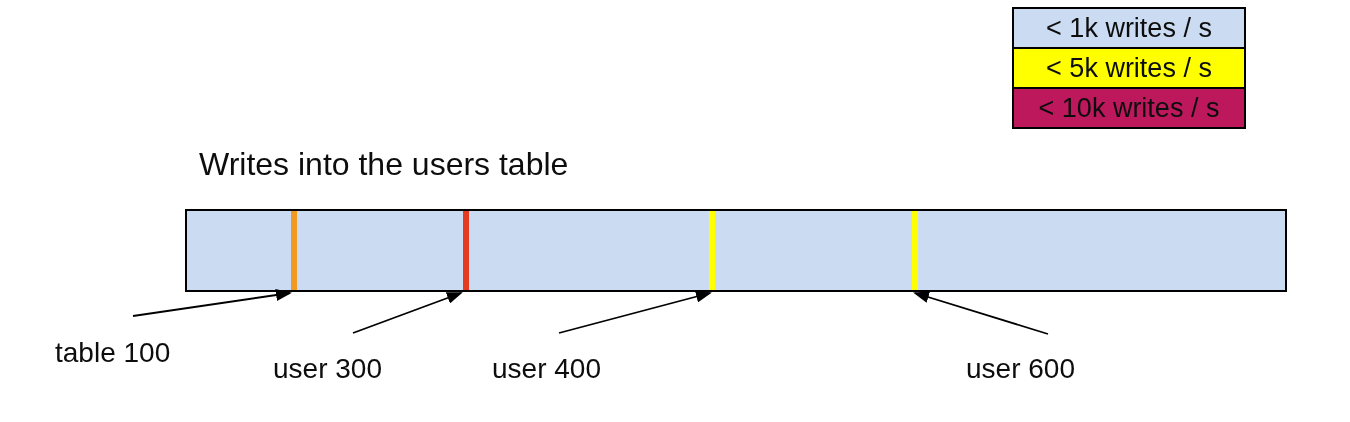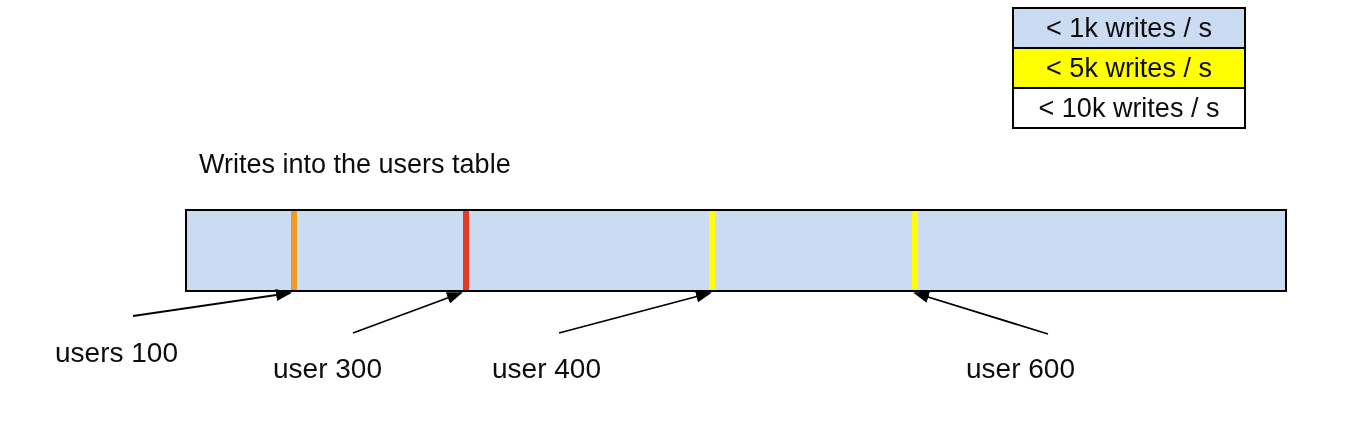--- a/index.html
+++ b/index.html
@@ -12,21 +12,21 @@
     position: relative;
     width: 1350px;
     height: 422px;
     background: #ffffff;
     overflow: hidden;
   }
   .diagram-title {
     position: absolute;
     left: 199px;
     top: 147px;
-    font-size: 27px;
+    font-size: 32px;
     line-height: 34px;
     color: #0d0d0d;
     white-space: nowrap;
   }
   .legend {
     position: absolute;
     left: 1012px;
     top: 7px;
     width: 234px;
     border: 2px solid #000000;
@@ -90,21 +90,21 @@
 
   <div class="diagram-title">Writes into the users table</div>
 
   <div class="legend">
     <div class="legend-row" style="background-color: rgb(203, 219, 241);">
       <span class="legend-label">&lt; 1k writes / s</span>
     </div>
     <div class="legend-row" style="background-color: rgb(255, 255, 0);">
       <span class="legend-label">&lt; 5k writes / s</span>
     </div>
-    <div class="legend-row" style="background-color: #ffffff;">
+    <div class="legend-row" style="background-color: #be185d;">
       <span class="legend-label">&lt; 10k writes / s</span>
     </div>
   </div>
 
   <div class="users-bar" style="background-color: rgb(203, 219, 241);">
     <div class="stripe stripe-1" style="background-color: rgb(241, 154, 35);"></div>
     <div class="stripe stripe-2" style="background-color: rgb(230, 59, 35);"></div>
     <div class="stripe stripe-3" style="background-color: rgb(255, 255, 0);"></div>
     <div class="stripe stripe-4" style="background-color: rgb(255, 255, 0);"></div>
   </div>
@@ -114,18 +114,18 @@
       <marker id="arrowhead" markerUnits="userSpaceOnUse" markerWidth="16" markerHeight="12" refX="14" refY="6" orient="auto">
         <path d="M0,0 L16,6 L0,12 Z" fill="#000000"></path>
       </marker>
     </defs>
     <line x1="133" y1="316" x2="290" y2="293" stroke="#000000" stroke-width="1.8" marker-end="url(#arrowhead)"></line>
     <line x1="353" y1="333" x2="461" y2="293" stroke="#000000" stroke-width="1.8" marker-end="url(#arrowhead)"></line>
     <line x1="559" y1="333" x2="710" y2="293" stroke="#000000" stroke-width="1.8" marker-end="url(#arrowhead)"></line>
     <line x1="1048" y1="334" x2="915" y2="293" stroke="#000000" stroke-width="1.8" marker-end="url(#arrowhead)"></line>
   </svg>
 
-  <div class="user-label label-1">users 100</div>
+  <div class="user-label label-1">table 100</div>
   <div class="user-label label-2">user 300</div>
   <div class="user-label label-3">user 400</div>
   <div class="user-label label-4">user 600</div>
 
 </div>
 
 </body></html>

